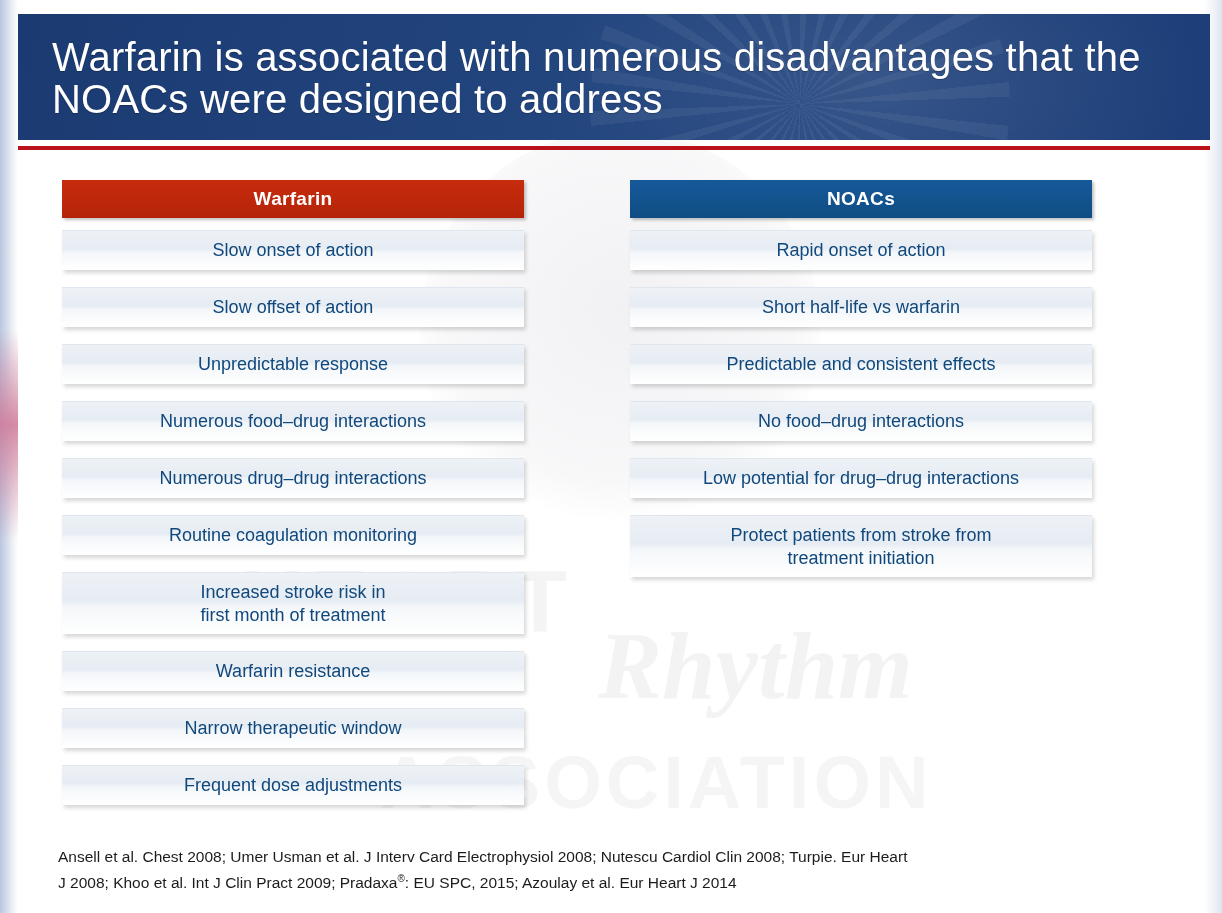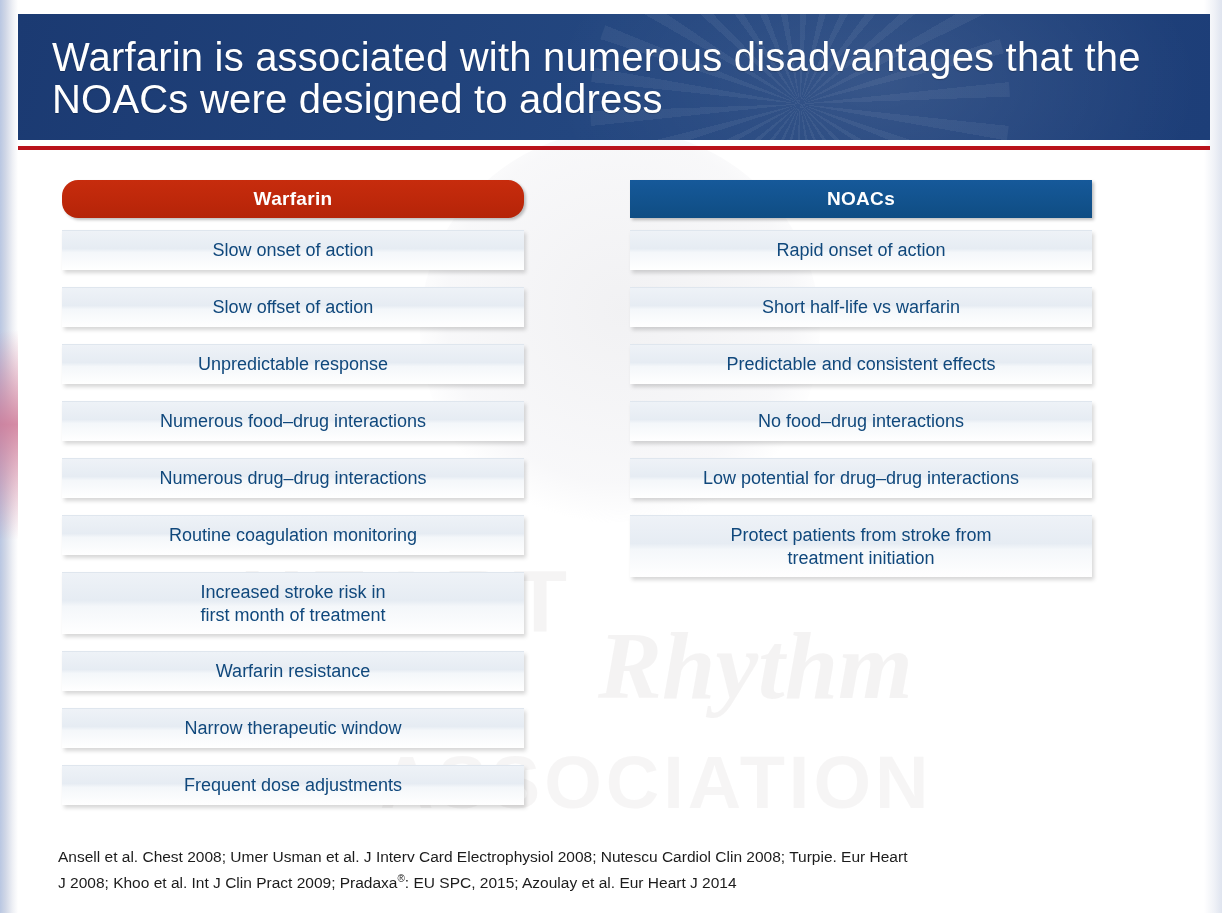--- a/index.html
+++ b/index.html
@@ -157,21 +157,21 @@
     display: flex;
     align-items: center;
     justify-content: center;
     color: #ffffff;
     font-size: 19px;
     font-weight: bold;
     letter-spacing: 0.3px;
     box-shadow: 2px 2px 3px rgba(0,0,0,0.25);
     margin-bottom: 12px;
   }
-  .col-header.warfarin { background: #c0280c; background-image: linear-gradient(to bottom, #c72c0d, #b52408); border-radius: 16px; }
+  .col-header.warfarin { background: #c0280c; background-image: linear-gradient(to bottom, #c72c0d, #b52408); }
   .col-header.noacs    { background: #13548d; background-image: linear-gradient(to bottom, #16599a, #0f4d83); }
 
   .item {
     position: relative;
     min-height: 40px;
     margin-bottom: 17px;
     display: flex;
     align-items: center;
     justify-content: center;
     text-align: center;

